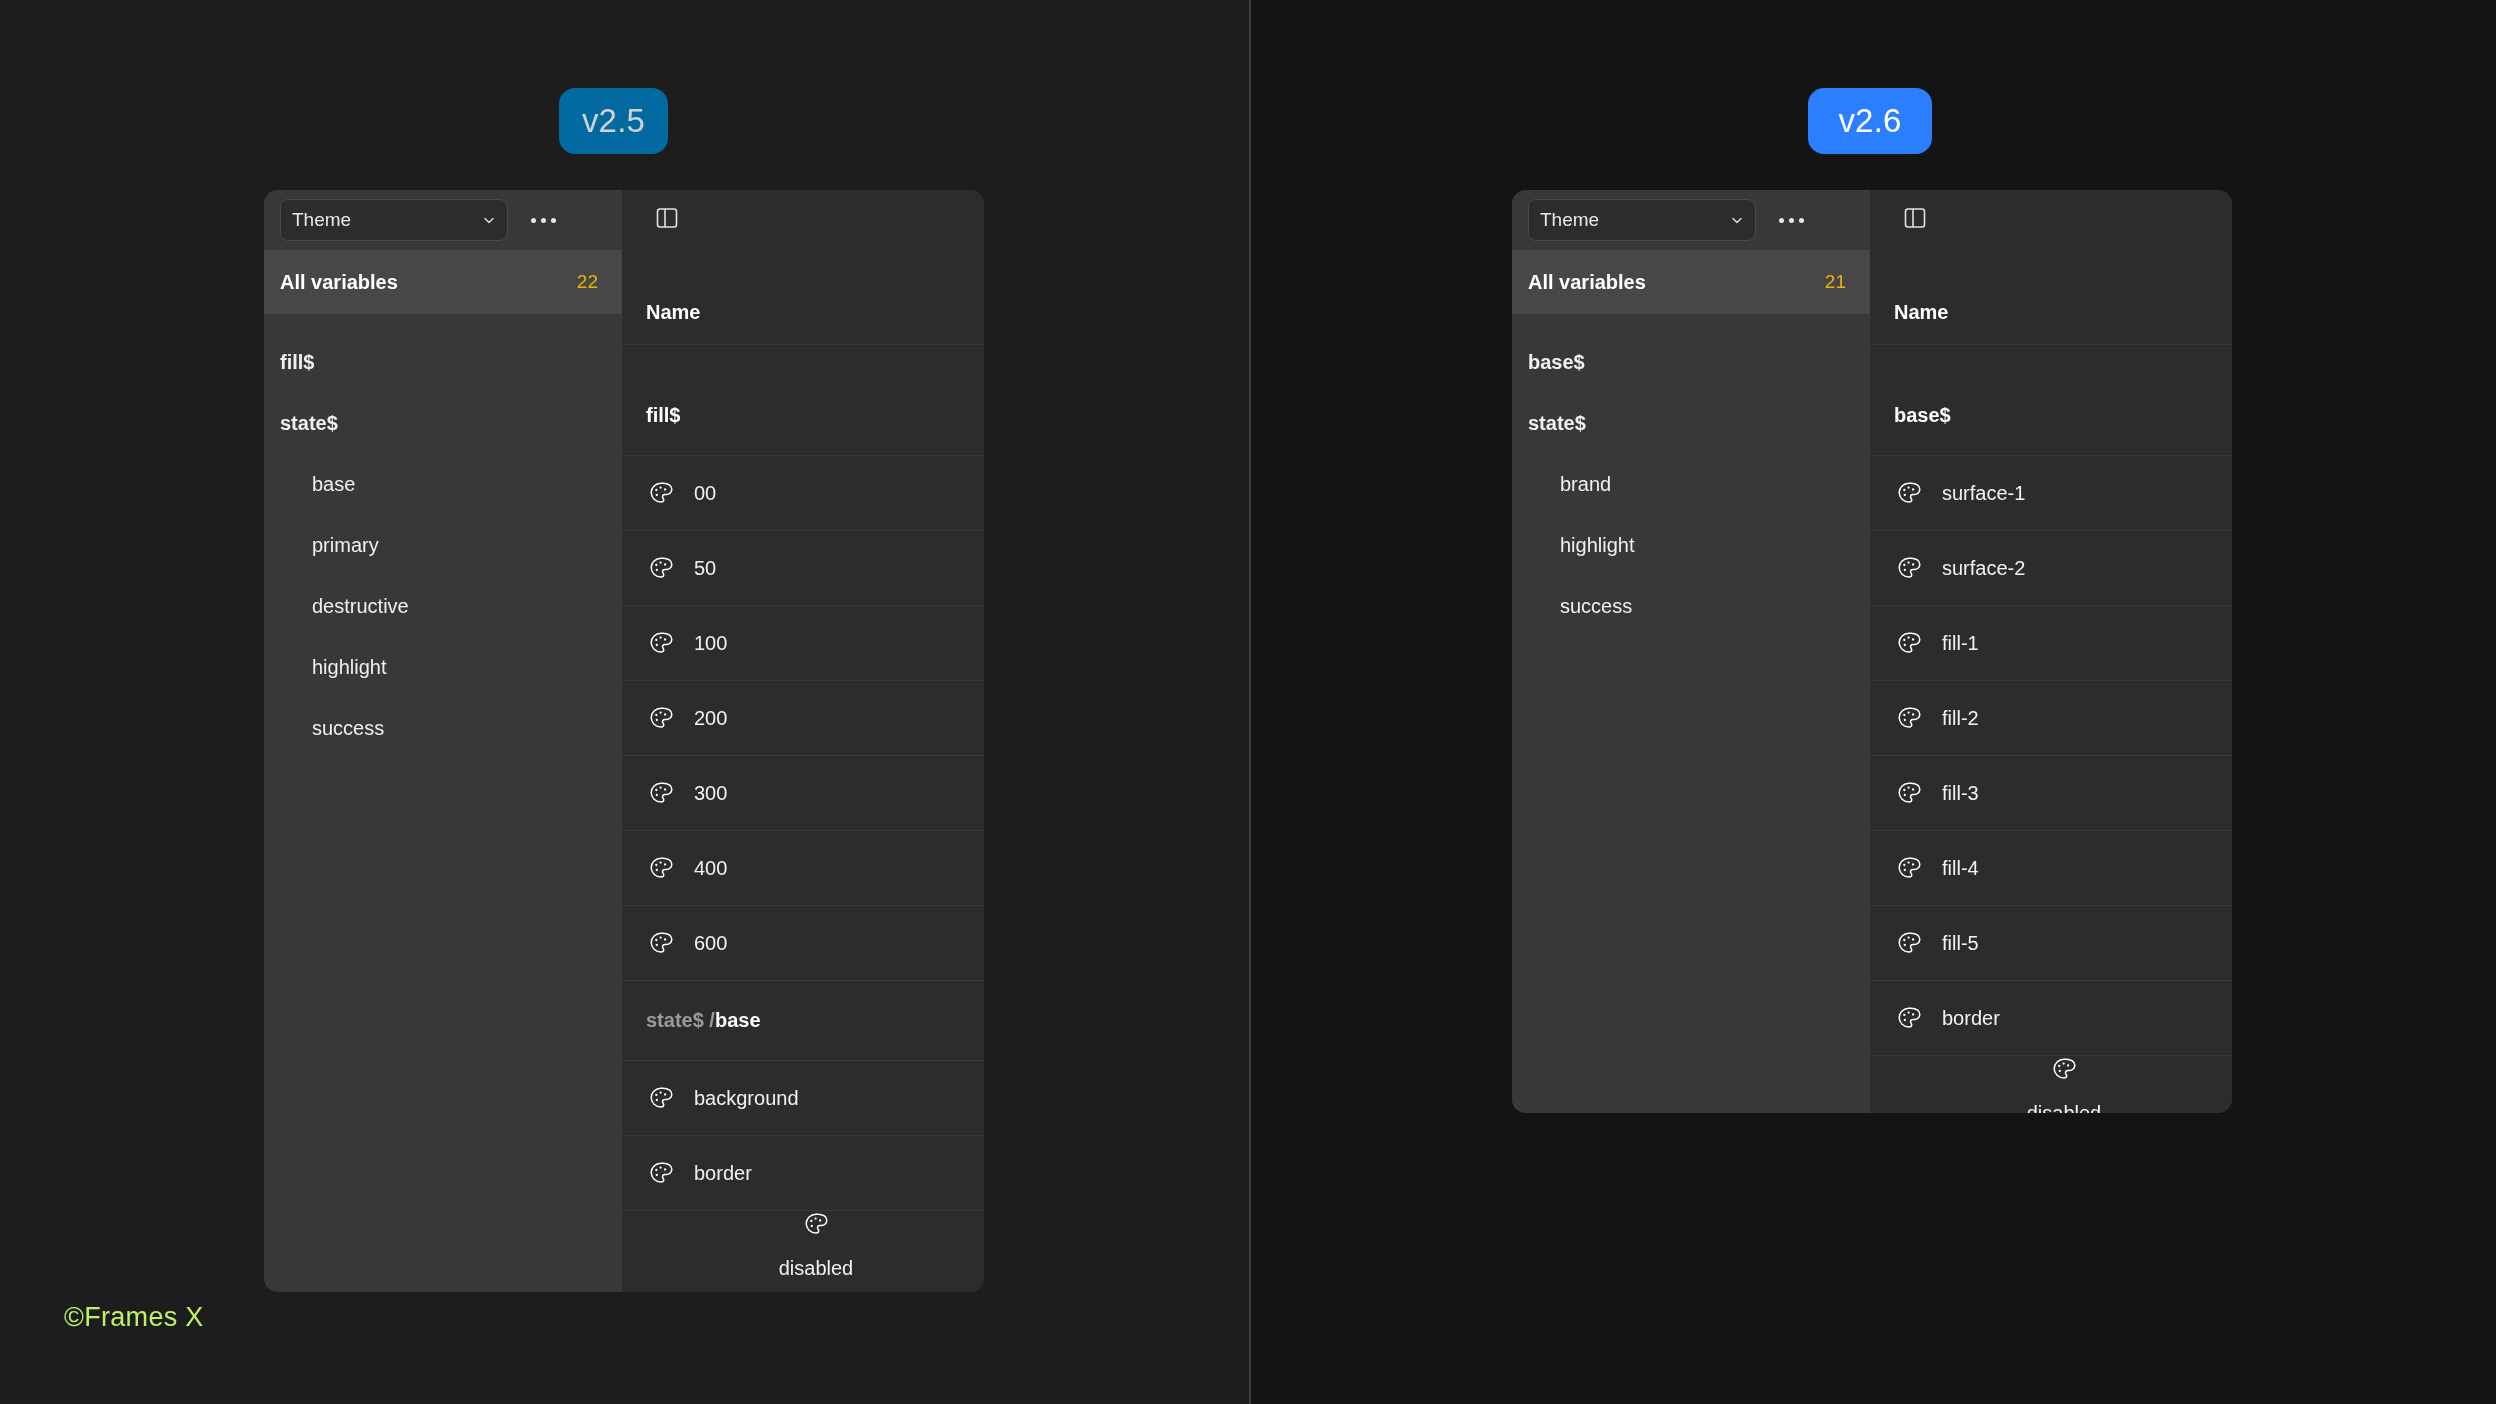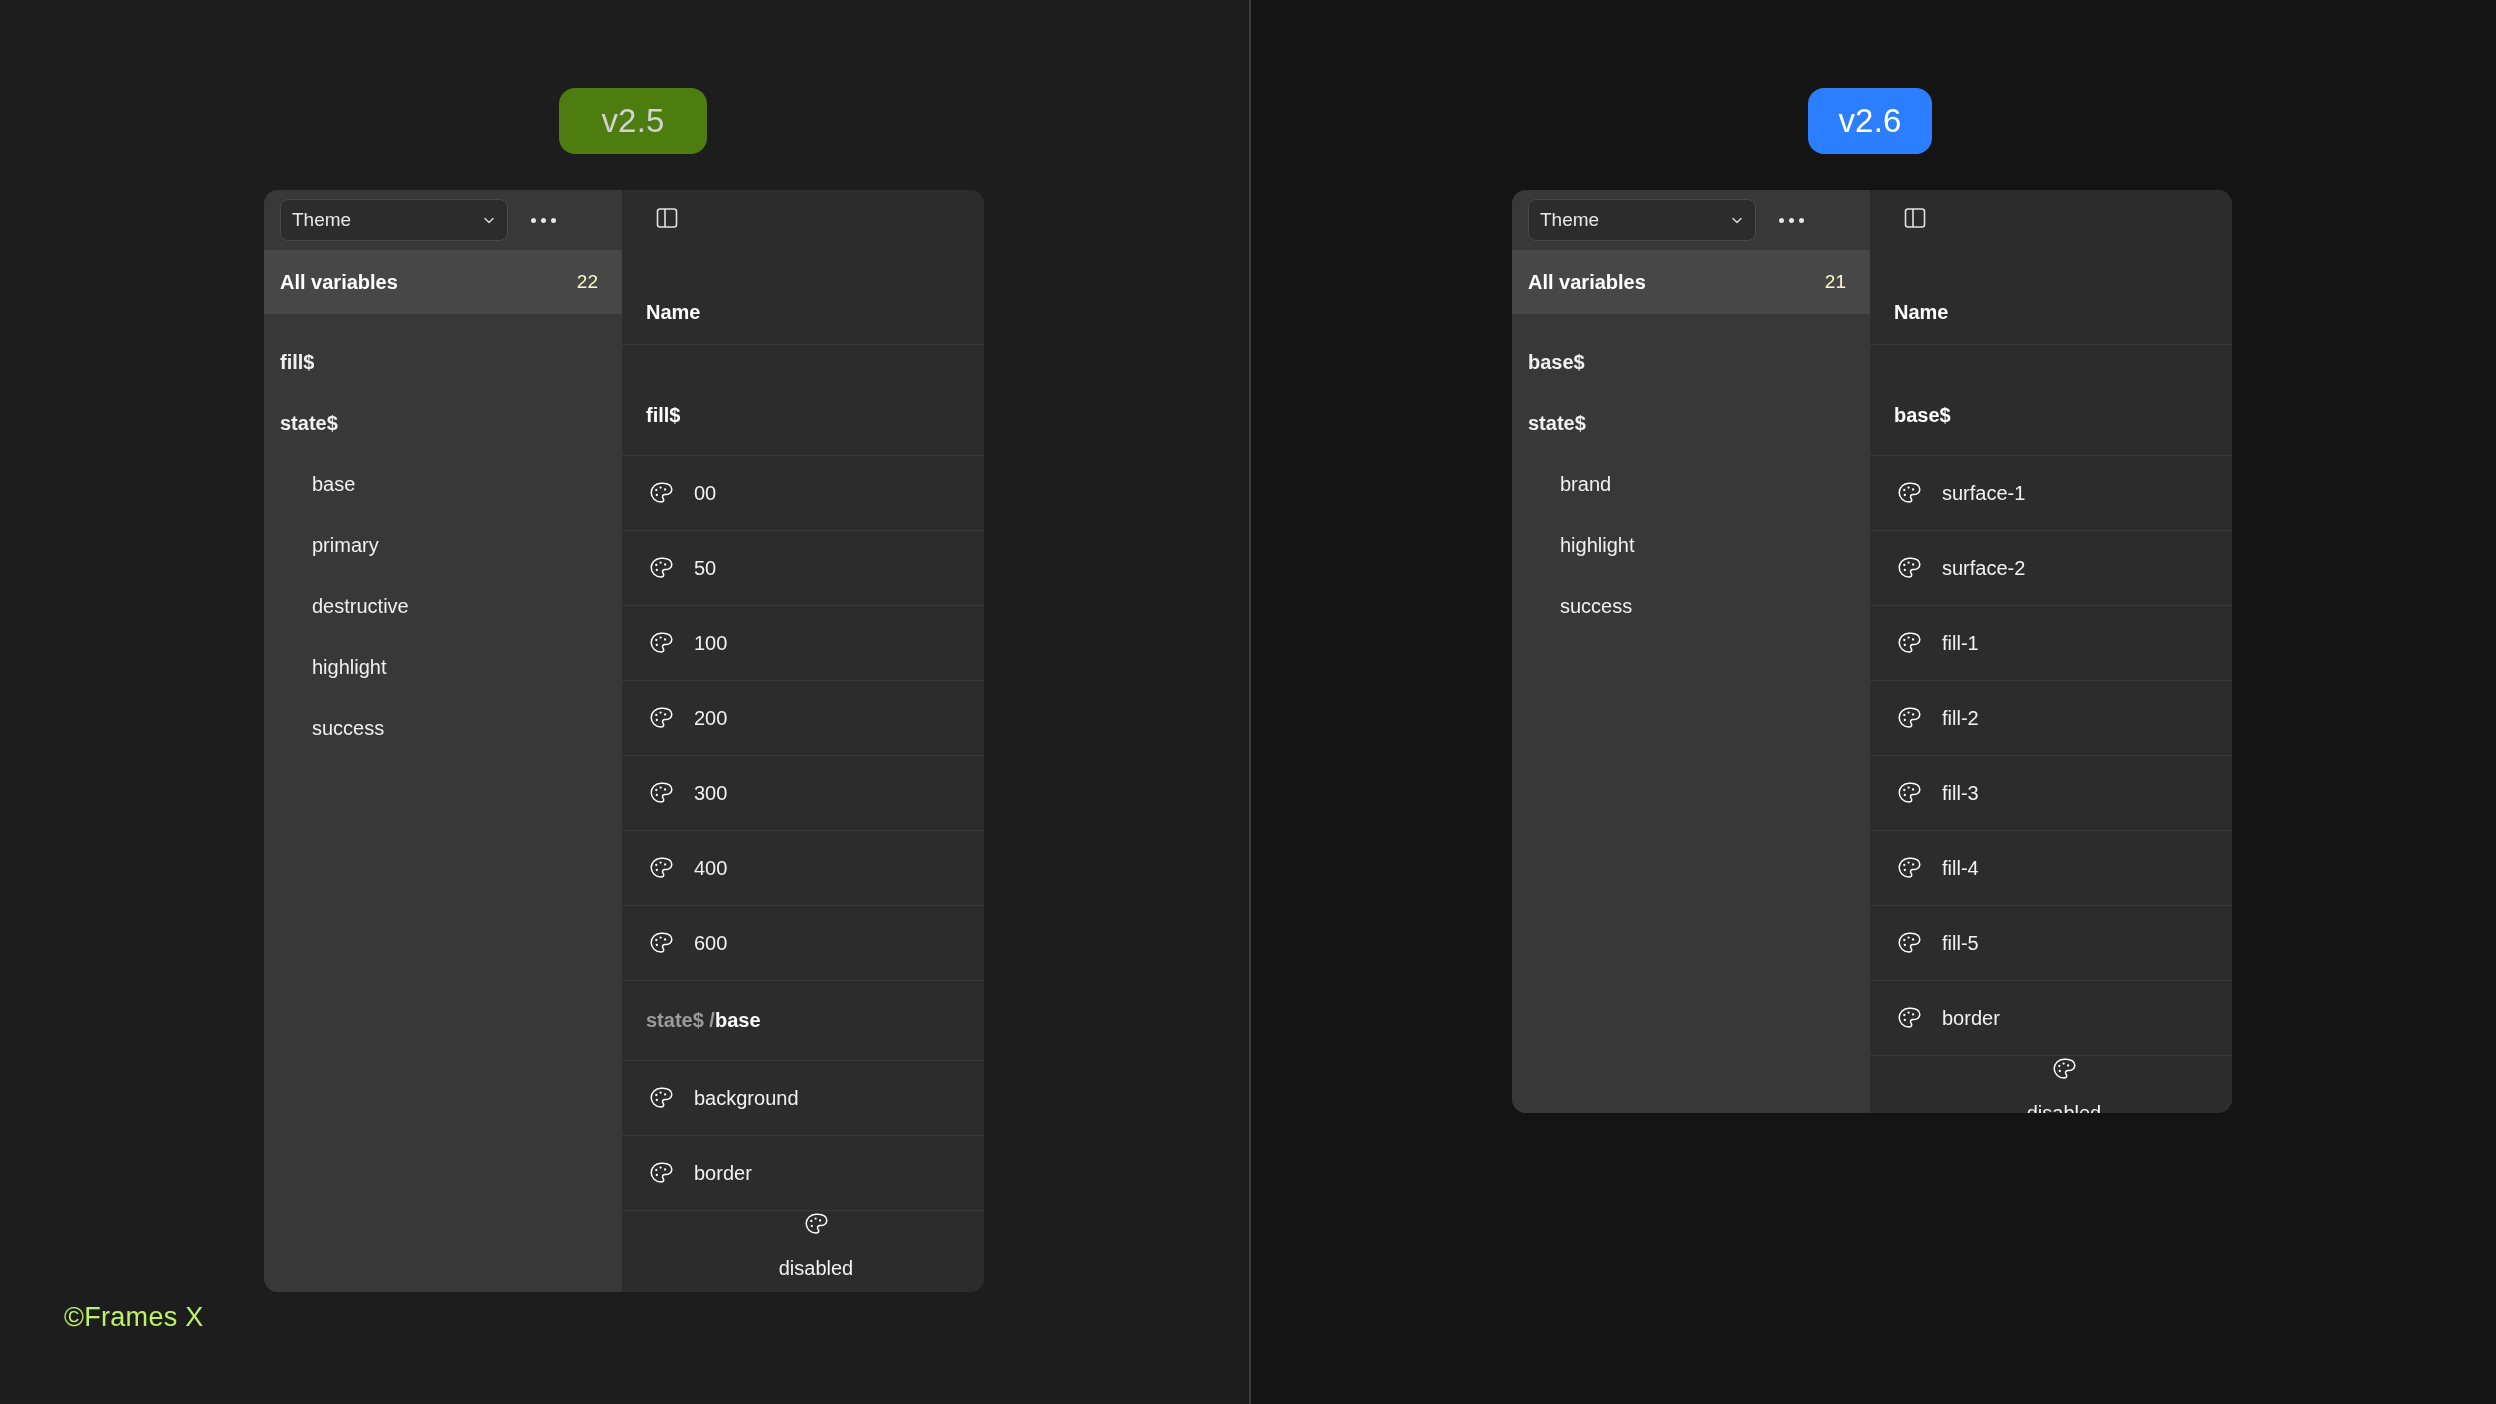--- a/index.html
+++ b/index.html
@@ -41,22 +41,22 @@
     position: absolute;
     display: flex;
     align-items: center;
     justify-content: center;
     border-radius: 16px;
     font-size: 33px;
     letter-spacing: 0.2px;
   }
   .badge-old {
     left: 559px; top: 88px;
-    width: 148px; height: 66px;
-    background: #4d7c0f;
+    width: 109px; height: 66px;
+    background: #0369a1;
     color: #d2d2d2;
   }
   .badge-new {
     left: 1808px; top: 88px;
     width: 124px; height: 66px;
     background: #2b7fff;
     color: #ffffff;
   }
 
   
@@ -154,21 +154,21 @@
     background: #474747;
     display: flex;
     align-items: center;
     padding: 0 24px 0 16px;
     color: #ffffff;
     font-size: 20px;
     font-weight: bold;
   }
   .side-header .count {
     margin-left: auto;
-    color: #fef9c3;
+    color: #eab308;
     font-weight: normal;
     font-size: 19px;
   }
   .main-header {
     height: 64px;
     flex: 0 0 64px;
     display: flex;
     align-items: center;
     padding-left: 24px;
     color: #ffffff;

